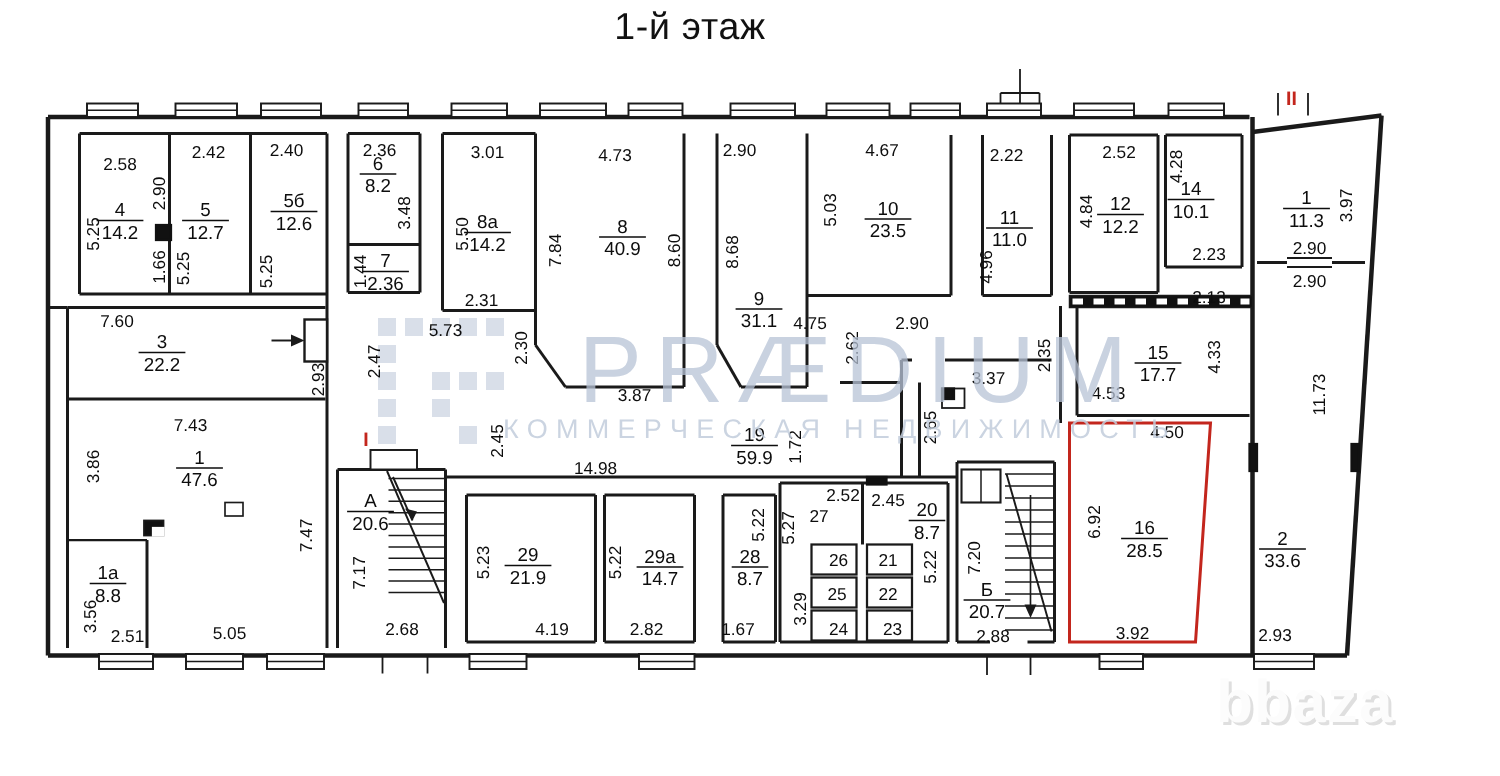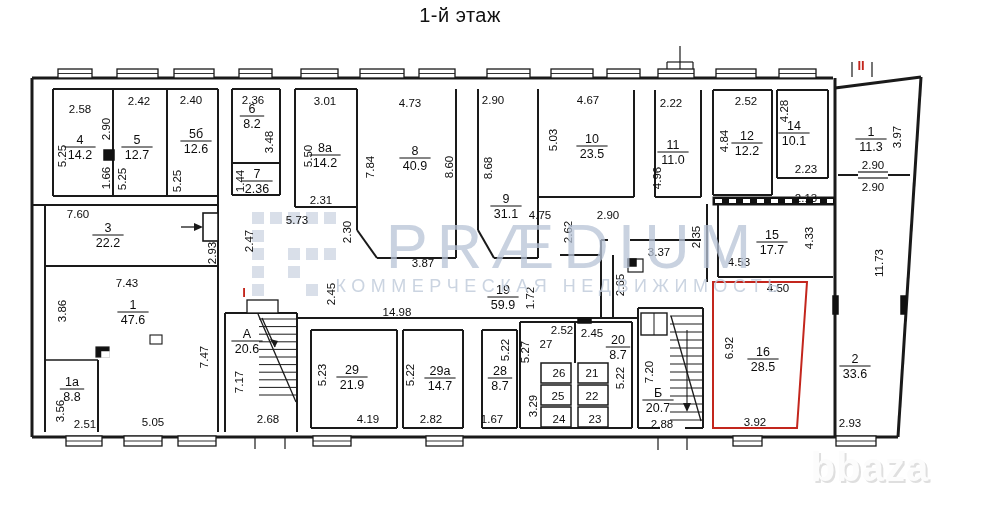--- a/index.html
+++ b/index.html
@@ -1,19 +1,19 @@
 <!DOCTYPE html>
 <html><head>
 <meta charset="utf-8">
 <style>
   html,body{margin:0;padding:0;background:#ffffff;}
   #stage{position:relative;width:1000px;height:517px;background:#ffffff;overflow:hidden;
          font-family:"Liberation Sans", sans-serif;}
   .title{position:absolute;top:4px;left:0;right:80px;text-align:center;
-         font-size:20px;color:#111;letter-spacing:0.5px;}
+         font-size:25px;color:#111;letter-spacing:0.5px;}
   svg text{font-family:"Liberation Sans", sans-serif;}
 </style>
 </head>
 <body>
 
 <div id="stage">
   <div class="title">1-й этаж</div>
   <svg id="plan" width="1000" height="517" viewBox="0 0 1000 517" xmlns="http://www.w3.org/2000/svg">
     <g id="gWatermark">
         <rect x="252" y="212" width="12" height="12" fill="#b9c5d7" opacity="0.55"></rect>

